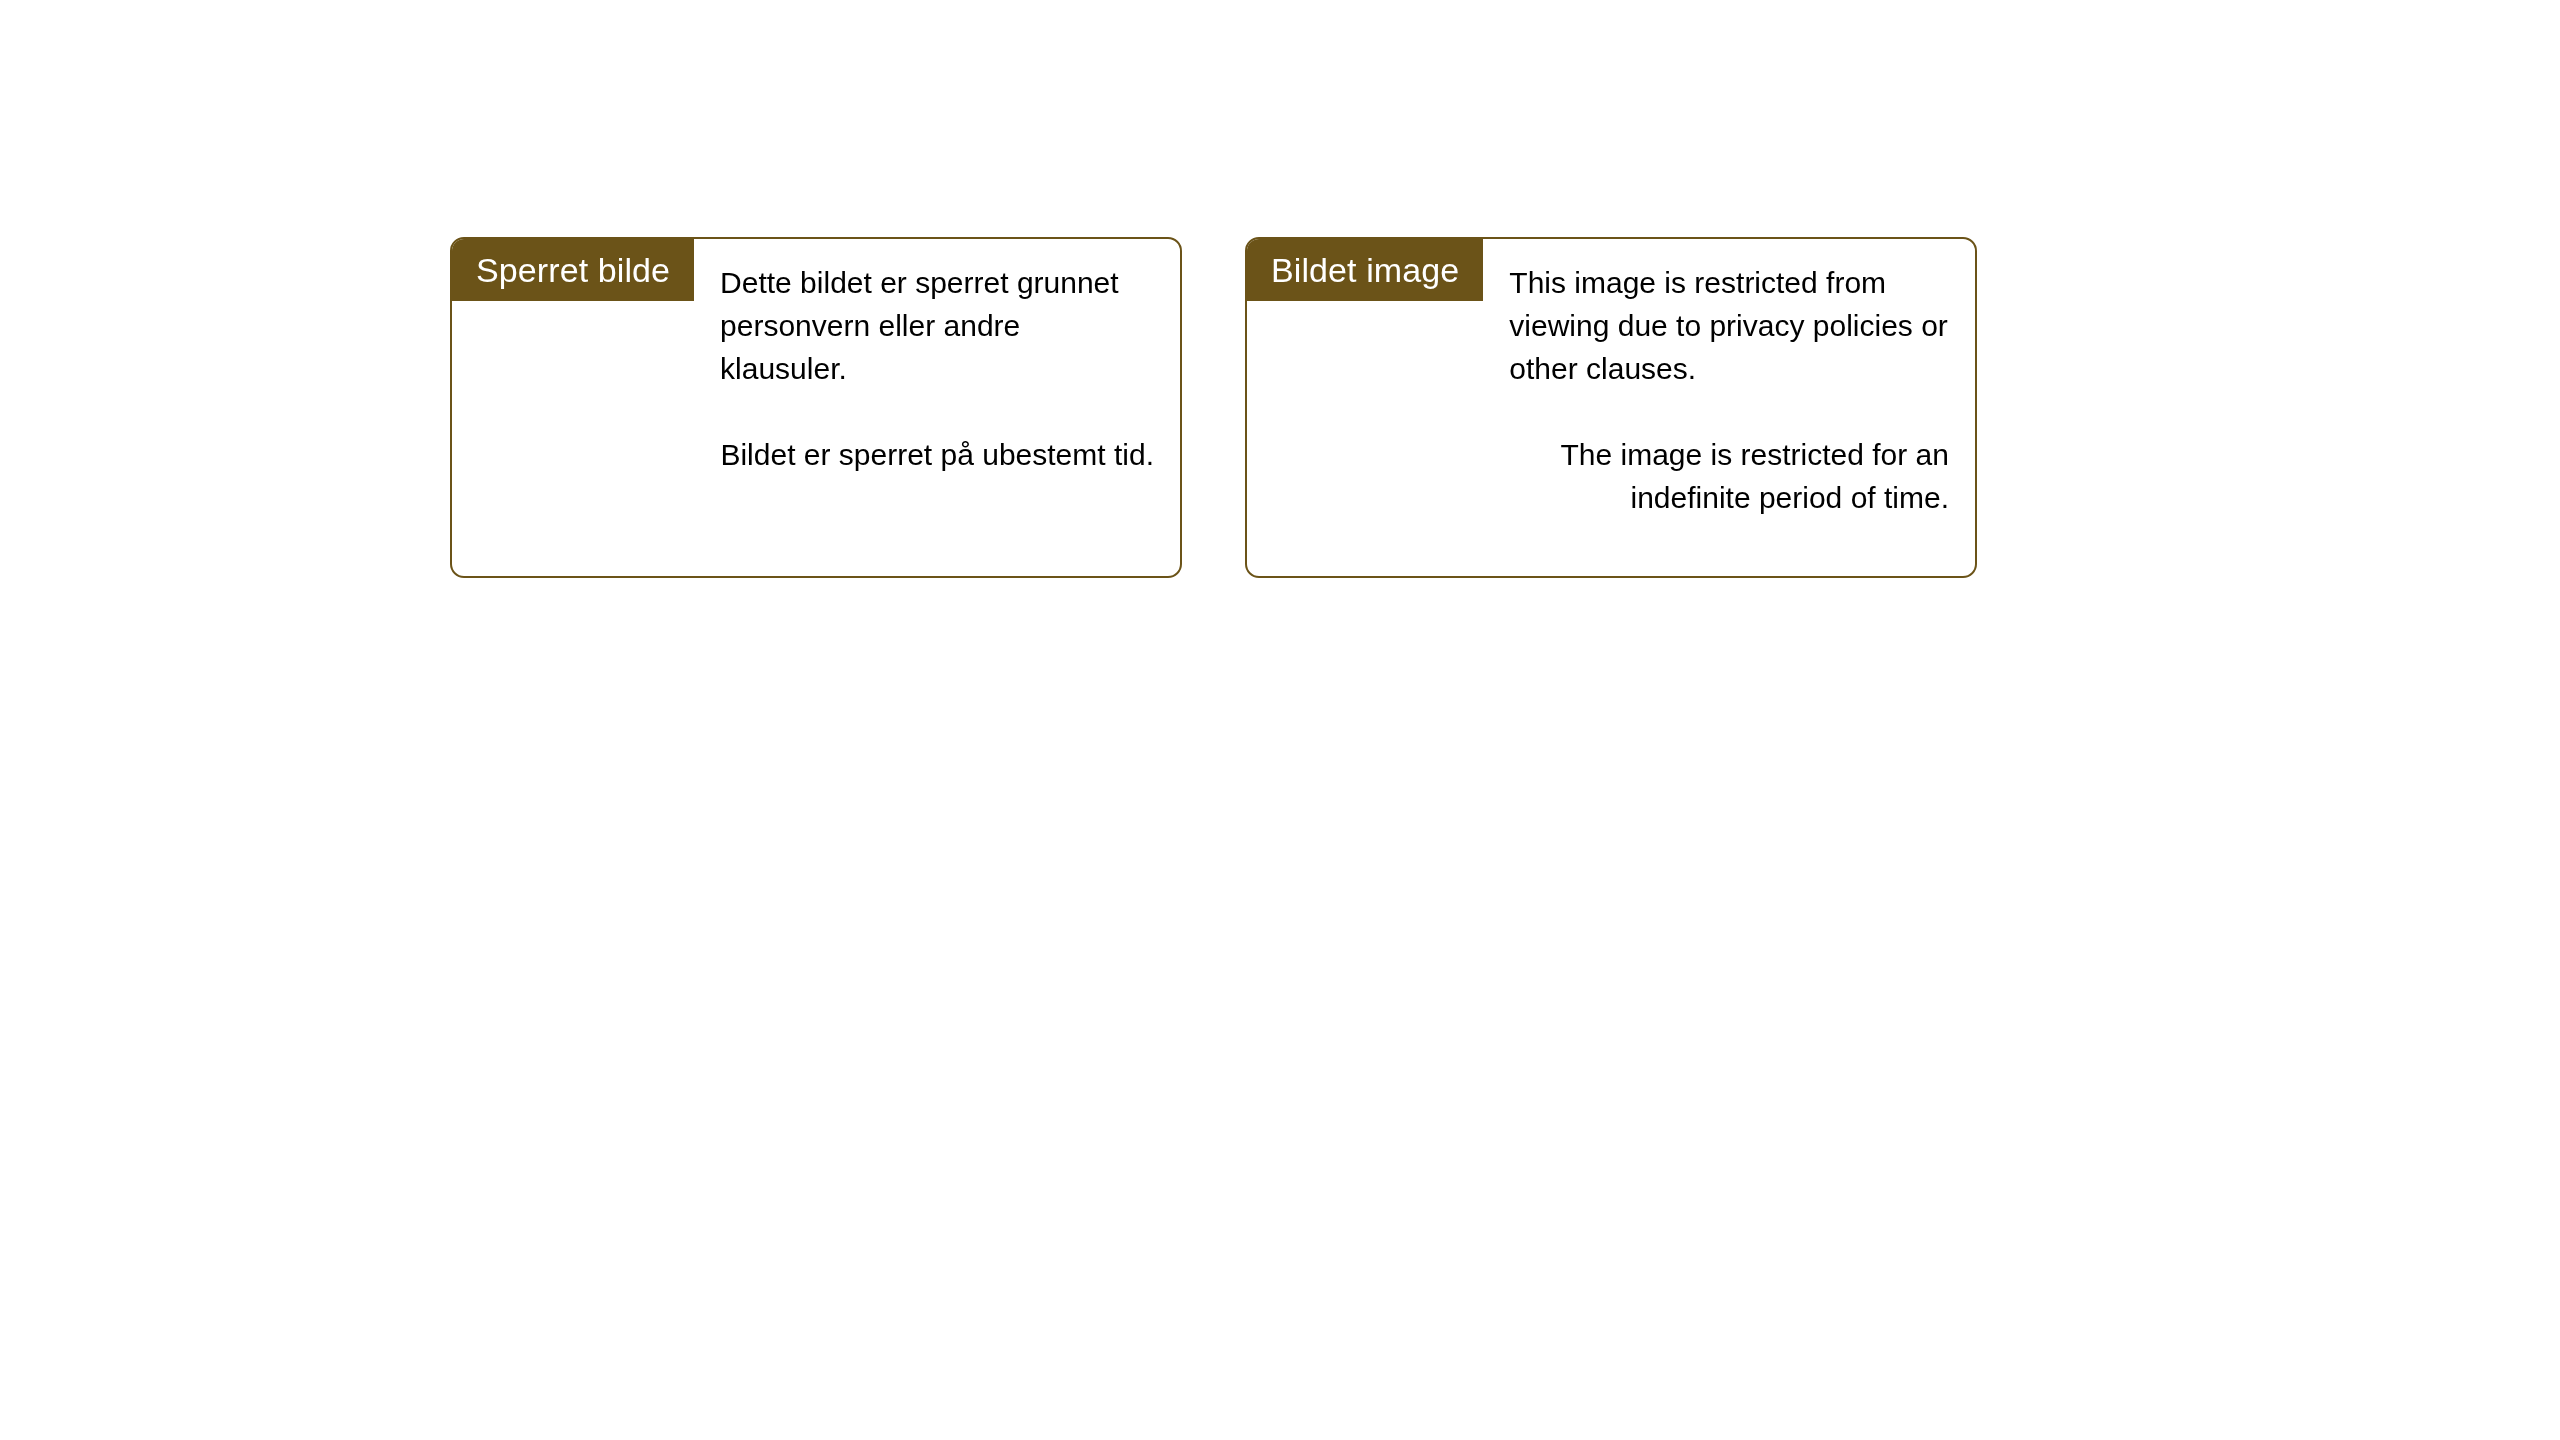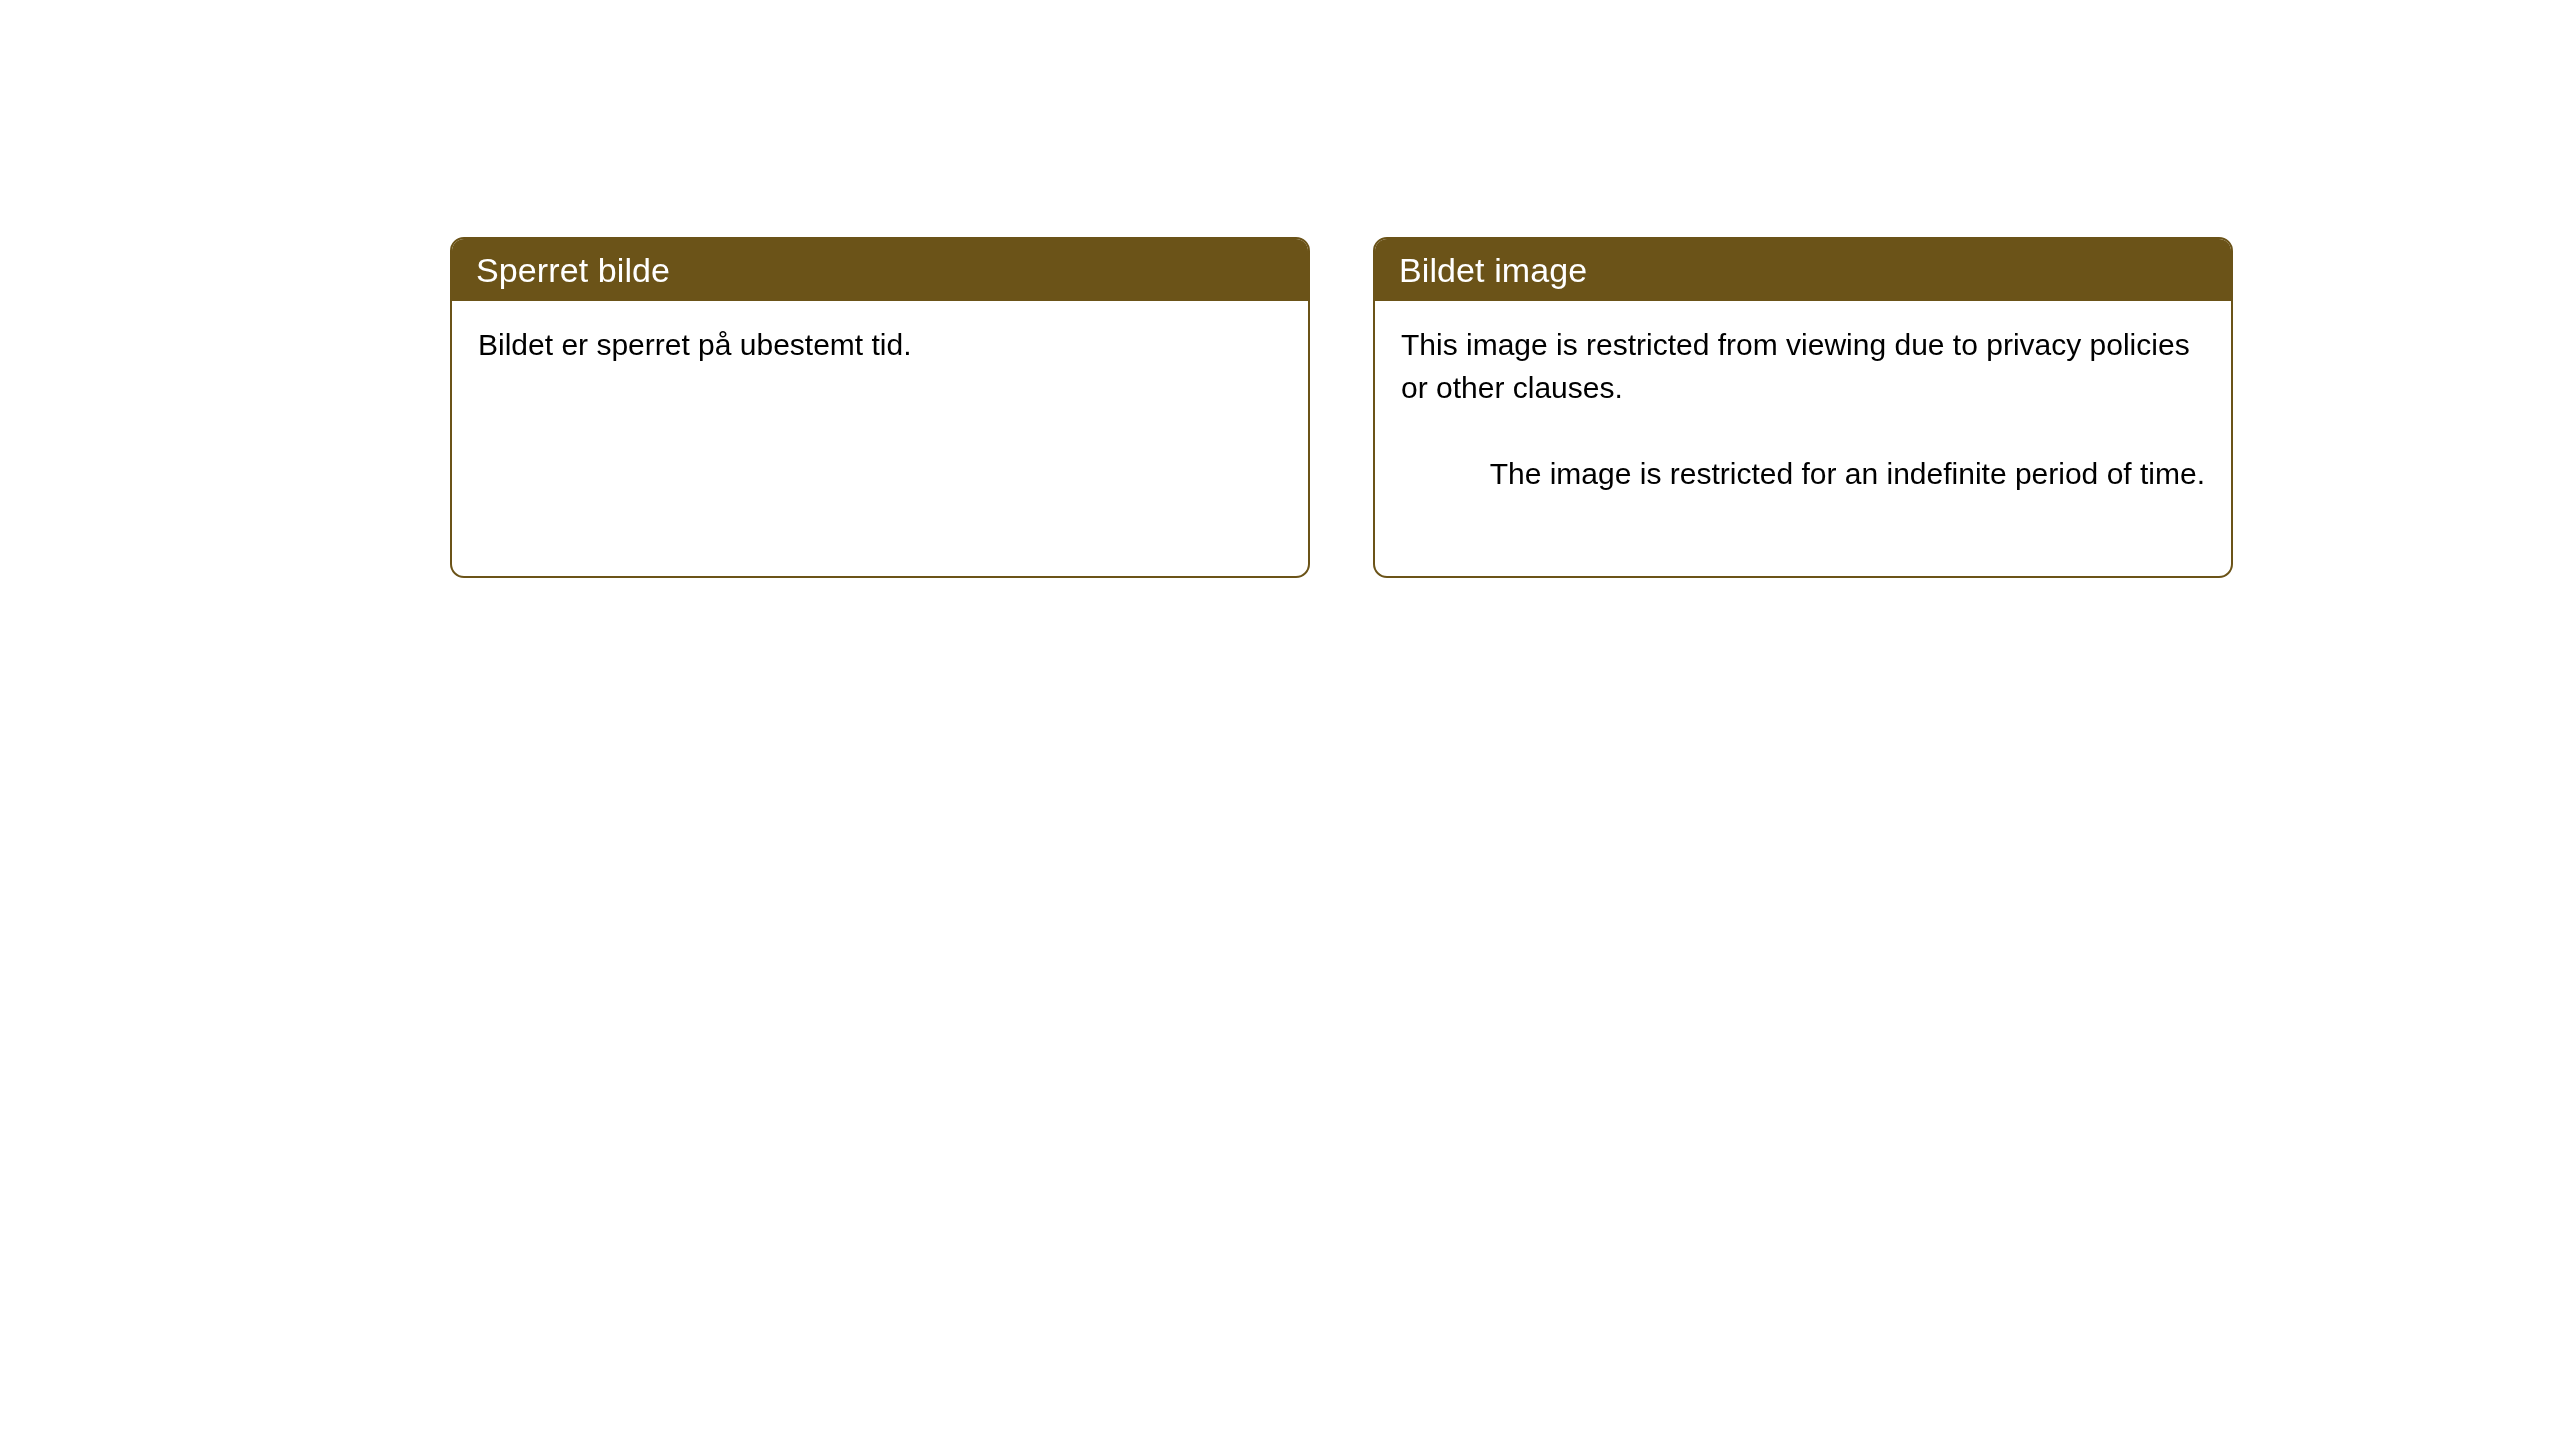--- a/index.html
+++ b/index.html
@@ -20,29 +20,28 @@
     position: absolute;
     left: 450px;
     top: 237px;
     display: flex;
     flex-direction: row;
     align-items: flex-start;
     gap: 63px;
   }
 
   .notice-panel {
-    width: 860px;
+    width: 732px;
     height: 341px;
     box-sizing: border-box;
     background: #ffffff;
     border: 2px solid #6b5318;
     border-radius: 14px;
     overflow: hidden;
     display: flex;
-    flex-direction: column;
   }
 
   .panel-header {
     background: #6b5318;
     height: 62px;
     flex: 0 0 62px;
     display: flex;
     align-items: center;
     padding: 0 24px;
     box-sizing: border-box;
@@ -79,20 +78,21 @@
 </head>
 <body>
 
 <div id="panels">
 
   <section class="notice-panel">
     <div class="panel-header">
       <span class="panel-title">Sperret bilde</span>
     </div>
     <div class="panel-body">
+      <p class="panel-paragraph">Dette bildet er sperret grunnet personvern eller andre klausuler.</p>
       <p class="panel-paragraph">Bildet er sperret på ubestemt tid.</p>
     </div>
   </section>
 
   <section class="notice-panel">
     <div class="panel-header">
       <span class="panel-title">Bildet image</span>
     </div>
     <div class="panel-body">
       <p class="panel-paragraph">This image is restricted from viewing due to privacy policies or other clauses.</p>

